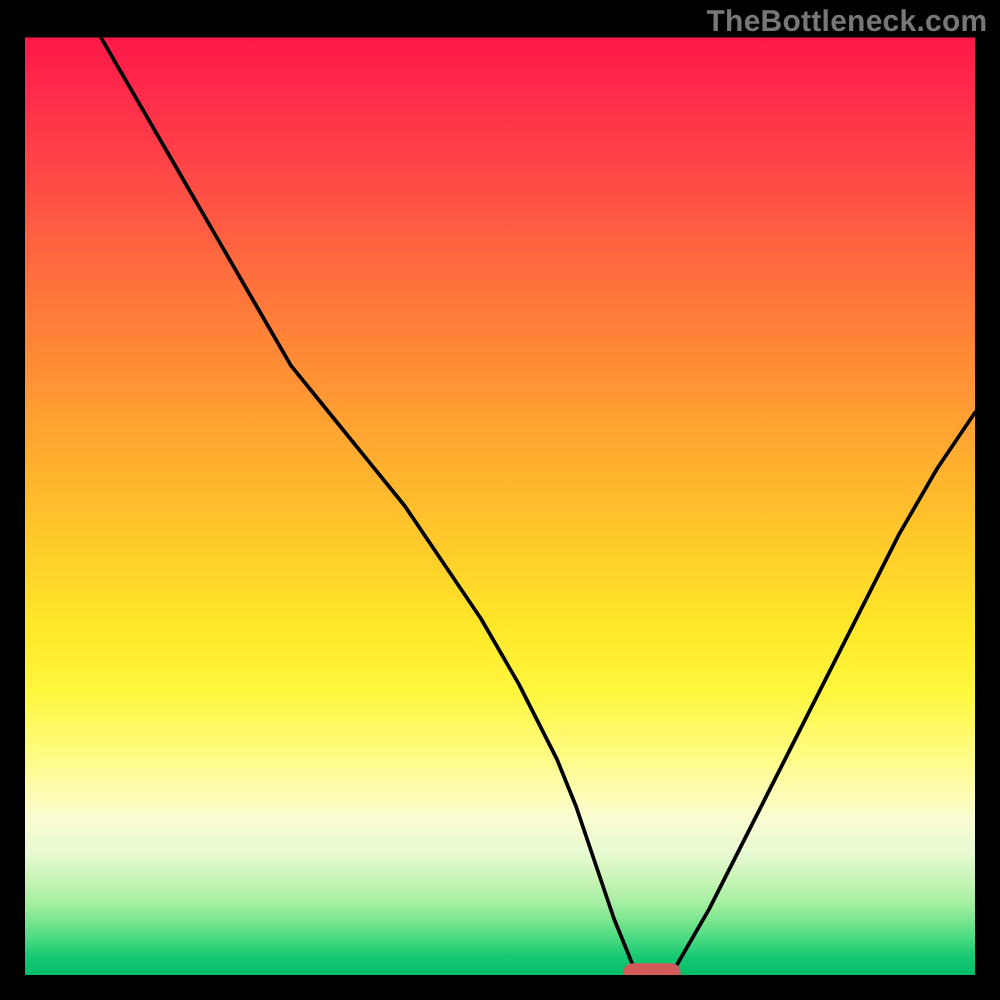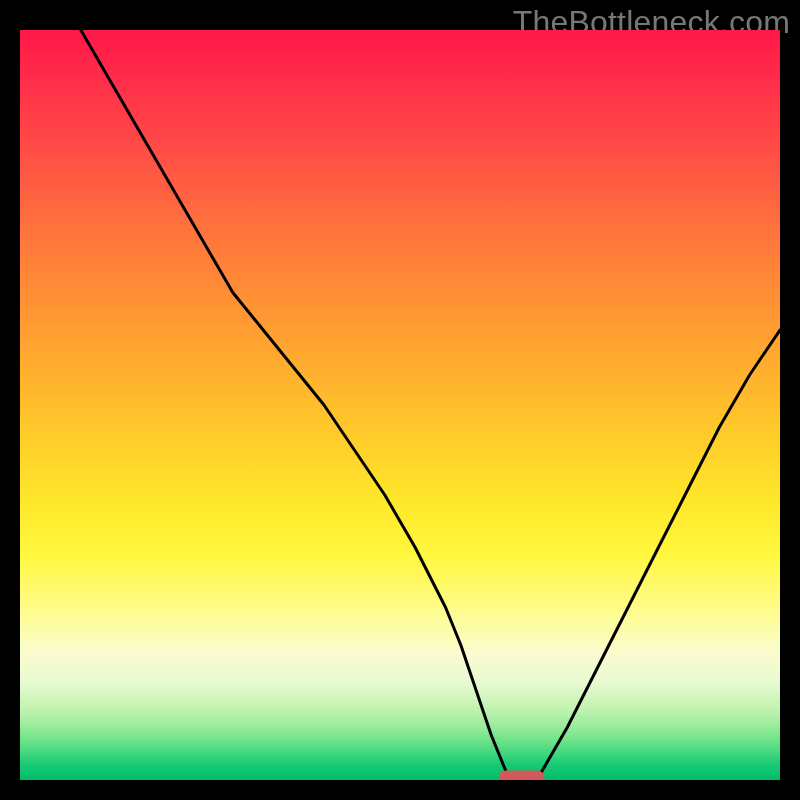--- a/index.html
+++ b/index.html
@@ -16,22 +16,22 @@
     top: 0;
     width: 800px;
     height: 800px;
     background: #000;
   }
   .watermark {
     position: absolute;
     top: 4px;
     right: 10px;
     font-family: Arial, Helvetica, sans-serif;
-    font-size: 32px;
-    font-weight: 400;
+    font-size: 24px;
+    font-weight: 700;
     color: #777;
     letter-spacing: 0.2px;
     user-select: none;
   }
   .plot {
     position: absolute;
     left: 20px;
     top: 30px;
     width: 760px;
     height: 750px;

